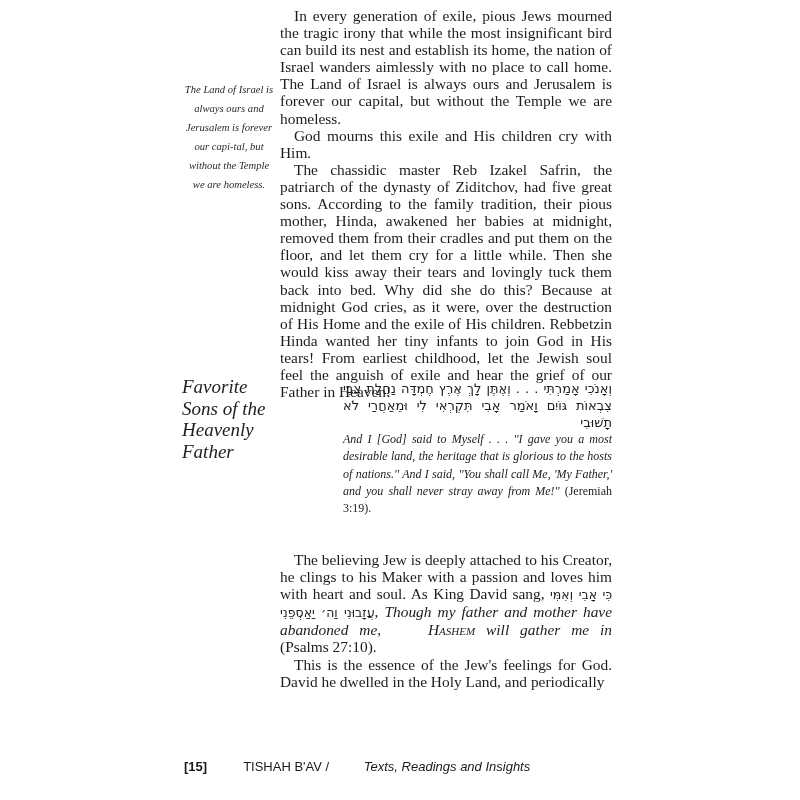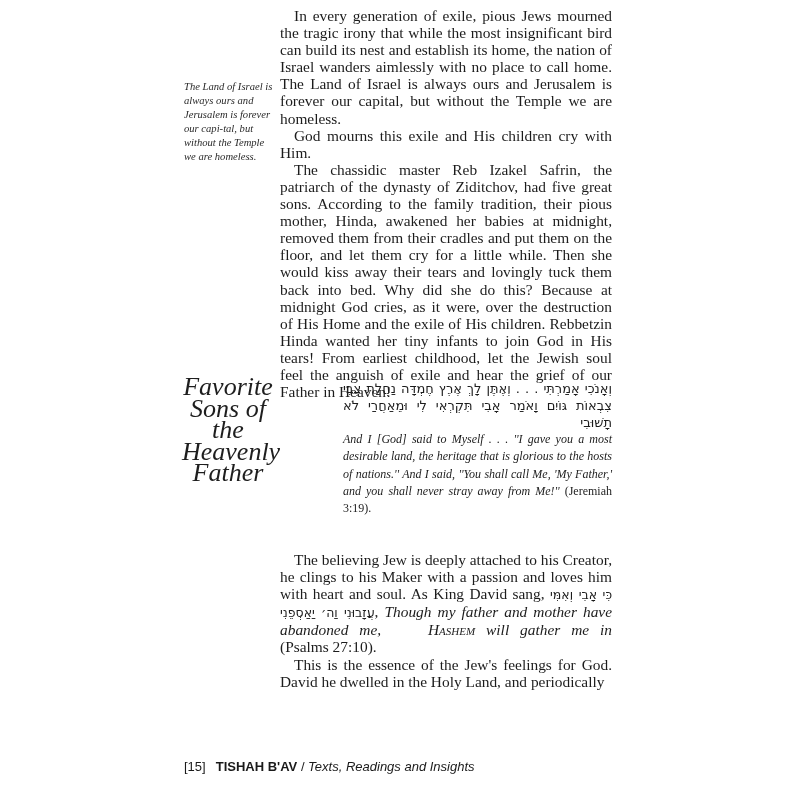--- a/index.html
+++ b/index.html
@@ -4,41 +4,41 @@
 <style>
   html, body { margin: 0; padding: 0; background: #ffffff; }
   body { width: 800px; height: 800px; position: relative; overflow: hidden;
          font-family: "Liberation Serif", "DejaVu Serif", serif; color: #1c1c1c; }
   .page { position: absolute; left: 0; top: 0; width: 800px; height: 800px; }
 
   .main { position: absolute; left: 280px; width: 332px; font-size: 15.4px; line-height: 17.1px;
           text-align: justify; }
   .main p { margin: 0; text-indent: 14px; }
 
-  .sidenote { position: absolute; left: 184px; width: 90px; text-align: left;
-              font-style: italic; font-size: 10.6px; line-height: 14px; color: #2a2a2a; }
+  .sidenote { position: absolute; left: 184px; width: 90px; text-align: center;
+              font-style: italic; font-size: 10.6px; line-height: 19px; color: #2a2a2a; }
 
-  .section-heading { position: absolute; left: 182px; width: 92px; text-align: center;
-                     font-style: italic; font-size: 26px; line-height: 21.5px; color: #1e1e1e; }
+  .section-heading { position: absolute; left: 182px; width: 92px; text-align: left;
+                     font-style: italic; font-size: 19px; line-height: 21.5px; color: #1e1e1e; }
 
   .quote { position: absolute; left: 343px; width: 269px; }
   .hebrew { direction: rtl; text-align: justify; font-family: "DejaVu Sans", sans-serif;
             font-size: 13px; line-height: 17px; text-align-last: right; }
   .translation { font-style: italic; font-size: 12px; line-height: 17.3px; text-align: justify; }
   .translation .ref { font-style: normal; }
 
   .smallcaps { font-variant: small-caps; font-style: italic; margin-left: 36px; }
   .heb-inline { font-family: "DejaVu Sans", sans-serif; font-size: 12.5px; direction: rtl; unicode-bidi: embed; }
   i { font-style: italic; }
 
   .footer { position: absolute; left: 184px; top: 759px; font-family: "Liberation Sans", "DejaVu Sans", sans-serif;
             font-size: 13px; color: #1a1a1a; white-space: nowrap; }
-  .footer .pg { margin-right: 10px; }
-  .footer .book { font-weight: bold; }
-  .footer .sub { font-style: italic; }
+  .footer .pg { margin-right: 0; font-weight: bold; }
+  .footer .book { font-weight: normal; margin-left: 36px; }
+  .footer .sub { font-style: italic; margin-left: 31px; }
 </style>
 </head>
 <body>
 
 <div class="page">
 
   <div class="sidenote" style="top:80px;">The Land of Israel is always ours and Jerusalem is forever our capi-tal, but without the Temple we are homeless.</div>
 
   <div class="main" style="top:7px;">
     <p>In every generation of exile, pious Jews mourned the tragic irony that while the most insignificant bird can build its nest and establish its home, the nation of Israel wanders aimlessly with no place to call home. The Land of Israel is always ours and Jerusalem is forever our capital, but without the Temple we are homeless.</p>

